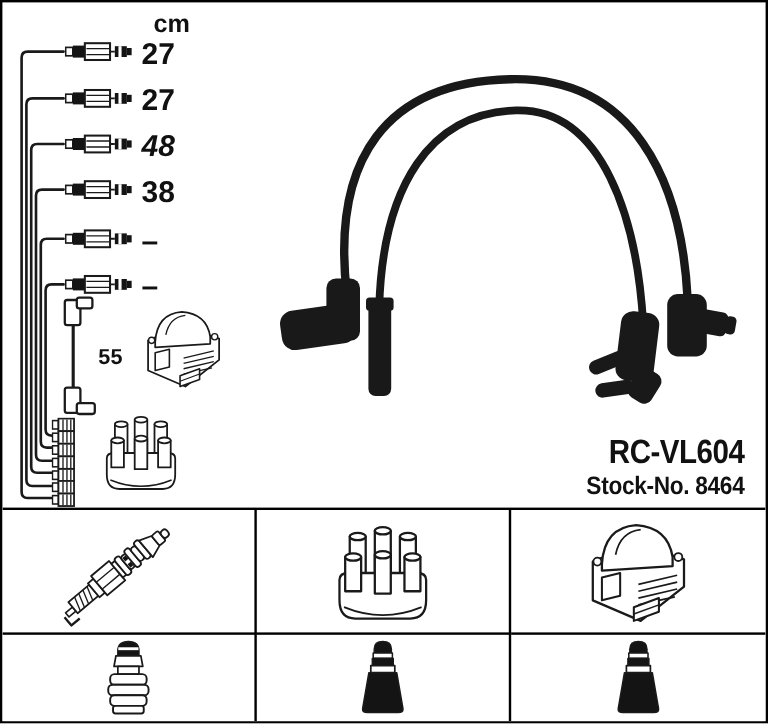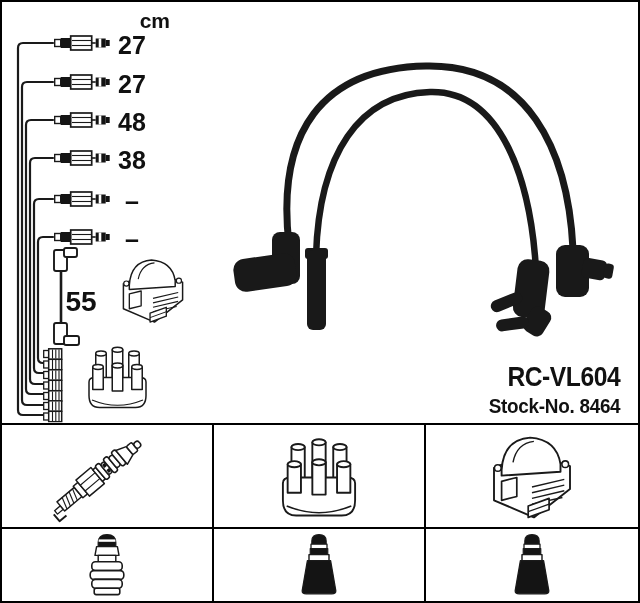--- a/index.html
+++ b/index.html
@@ -4,25 +4,25 @@
 <style>
   html,body{margin:0;padding:0;background:#fff;}
   .frame{
     position:relative;width:640px;height:603px;box-sizing:border-box;
     border:2px solid #000;background:#fff;overflow:hidden;
     font-family:"Liberation Sans","DejaVu Sans",sans-serif;color:#111;
   }
   .main{position:absolute;left:0;top:0;width:636px;height:423px;}
   .art{position:absolute;left:0;top:0;}
   .lbl{position:absolute;font-weight:bold;line-height:1;white-space:nowrap;}
-  .unit{left:114px;top:8px;width:54px;text-align:right;font-size:21px;}
-  .len{left:102px;width:56px;text-align:center;font-size:25px;}
-  .len0{top:31px;} .len1{top:70px;} .len2{top:108px;} .len3{top:146px;}
+  .unit{left:114px;top:8px;width:54px;text-align:center;font-size:21px;}
+  .len{left:116px;width:56px;font-size:25px;}
+  .len0{top:31px;} .len1{top:70px;} .len2{top:108px;font-style:italic;} .len3{top:146px;}
   .len4{top:187px;} .len5{top:225px;}
-  .coillen{left:58px;top:286px;width:42px;text-align:center;font-size:28px;}
+  .coillen{left:58px;top:286px;width:42px;text-align:right;font-size:18px;}
   .pn{position:absolute;right:18px;top:359px;font-size:28px;font-weight:bold;
       letter-spacing:-.5px;transform:scaleX(.88);transform-origin:right center;}
   .stock{position:absolute;right:18px;top:392px;font-size:21px;font-weight:bold;
       letter-spacing:-.3px;transform:scaleX(.9);transform-origin:right center;}
   .legend{
     position:absolute;left:0;right:0;bottom:0;height:176px;
     border-top:2px solid #000;display:grid;
     grid-template-columns:1fr 1fr 1fr;grid-template-rows:104px 1fr;
     background:#fff;
   }

